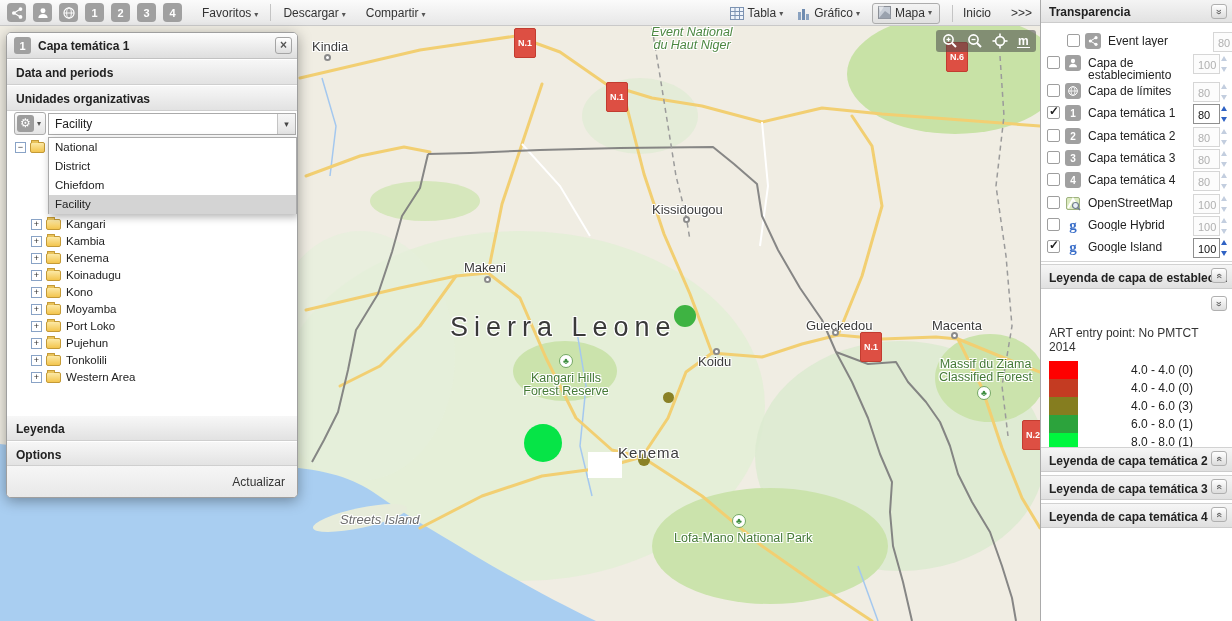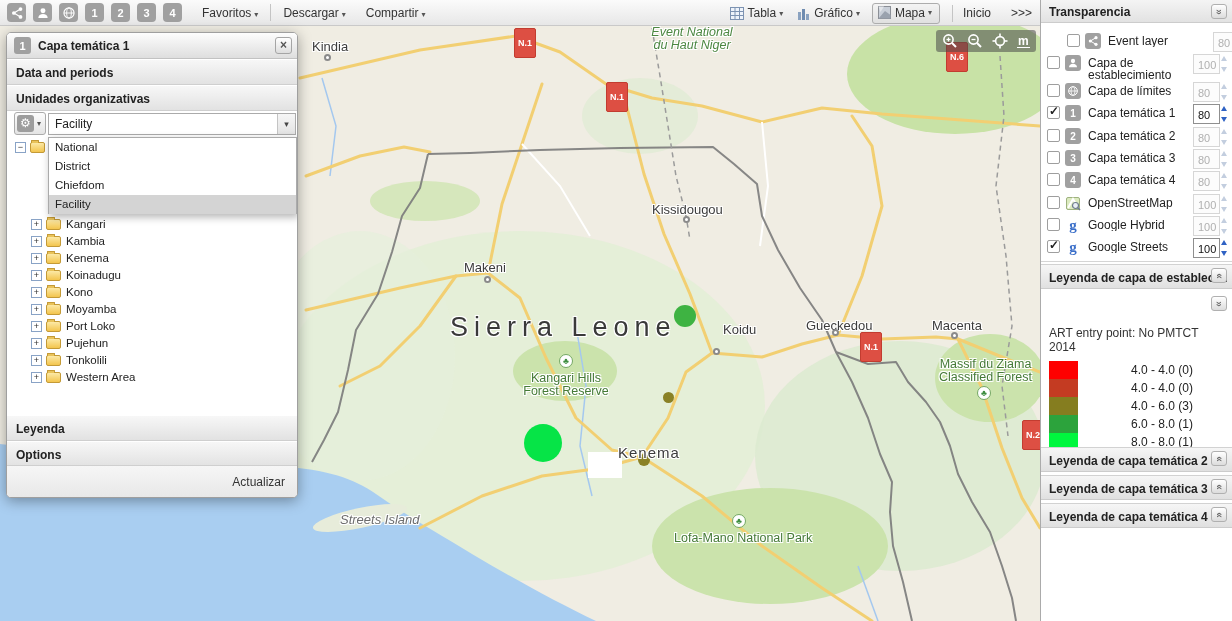--- a/index.html
+++ b/index.html
@@ -207,21 +207,21 @@
         <div>du Haut Niger</div>
   </div>
   <span class="road-badge" style="left:514px; top:2px;">N.1</span>
   <span class="road-badge" style="left:606px; top:56px;">N.1</span>
   <span class="road-badge" style="left:946px; top:16px;">N.6</span>
   <span class="mlabel" style="left:464px; top:234px;">Makeni</span>
   <span class="city-marker" style="left:484px; top:250px;"></span>
   <span class="mlabel" style="left:652px; top:176px;">Kissidougou</span>
   <span class="city-marker" style="left:683px; top:190px;"></span>
   <span class="mlabel big" style="left:450px; top:286px;">Sierra Leone</span>
-  <span class="mlabel" style="left:698px; top:296px;margin-left:25px;">Koidu</span>
+  <span class="mlabel" style="left:698px; top:328px;">Koidu</span>
   <span class="city-marker" style="left:713px; top:322px;"></span>
   <span class="tree-icon" style="left:559px; top:328px;">♣</span>
   <div class="mlabel park" style="left:516px; top:346px; width:100px; line-height:13px;">
     <div>Kangari Hills</div>
         <div>Forest Reserve</div>
   </div>
   <span class="mlabel town" style="left:618px; top:418px;">Kenema</span>
   <span class="mlabel" style="left:806px; top:292px;">Gueckedou</span>
   <span class="city-marker" style="left:832px; top:303px;"></span>
   <span class="road-badge" style="left:860px; top:306px;">N.1</span>
@@ -561,21 +561,21 @@
             <i class="up"></i>
             <i class="dn"></i>
           </span>
         </span>
   </div>
   <div class="layer-row" style="top:237px;">
     <span class="cb checked">
           <span class="tick">✓</span>
         </span>
     <span class="licon plain g-letter">g</span>
-    <span class="llabel">Google Streets</span>
+    <span class="llabel">Google Island</span>
     <span class="spin active">
           <span class="spinval">100</span>
           <span class="arrows">
             <i class="up"></i>
             <i class="dn"></i>
           </span>
         </span>
   </div>
 
   <div class="rp-sep" style="top:261px;"></div>

